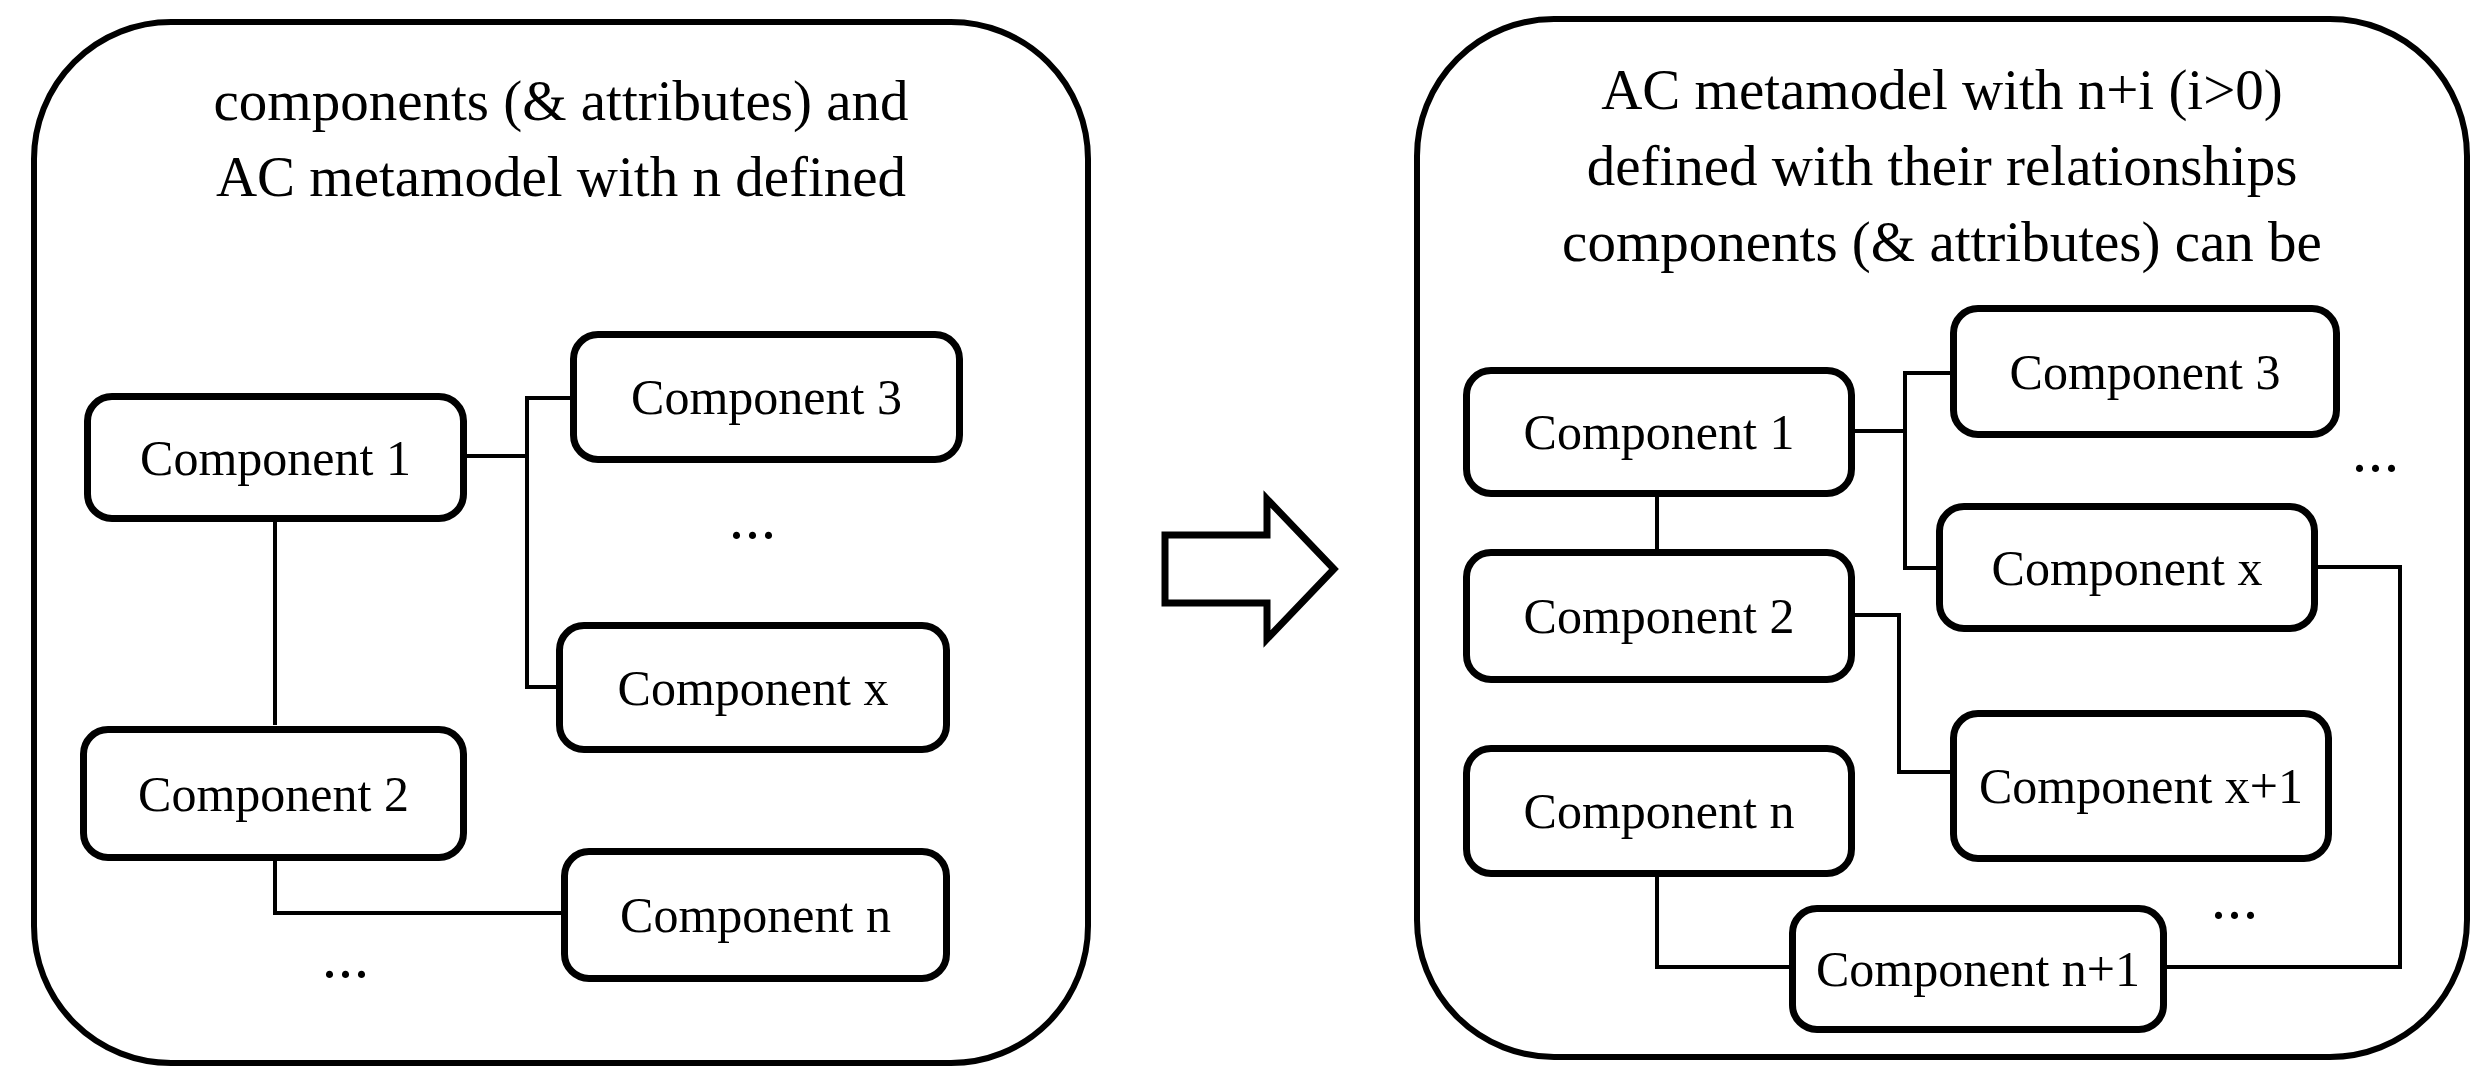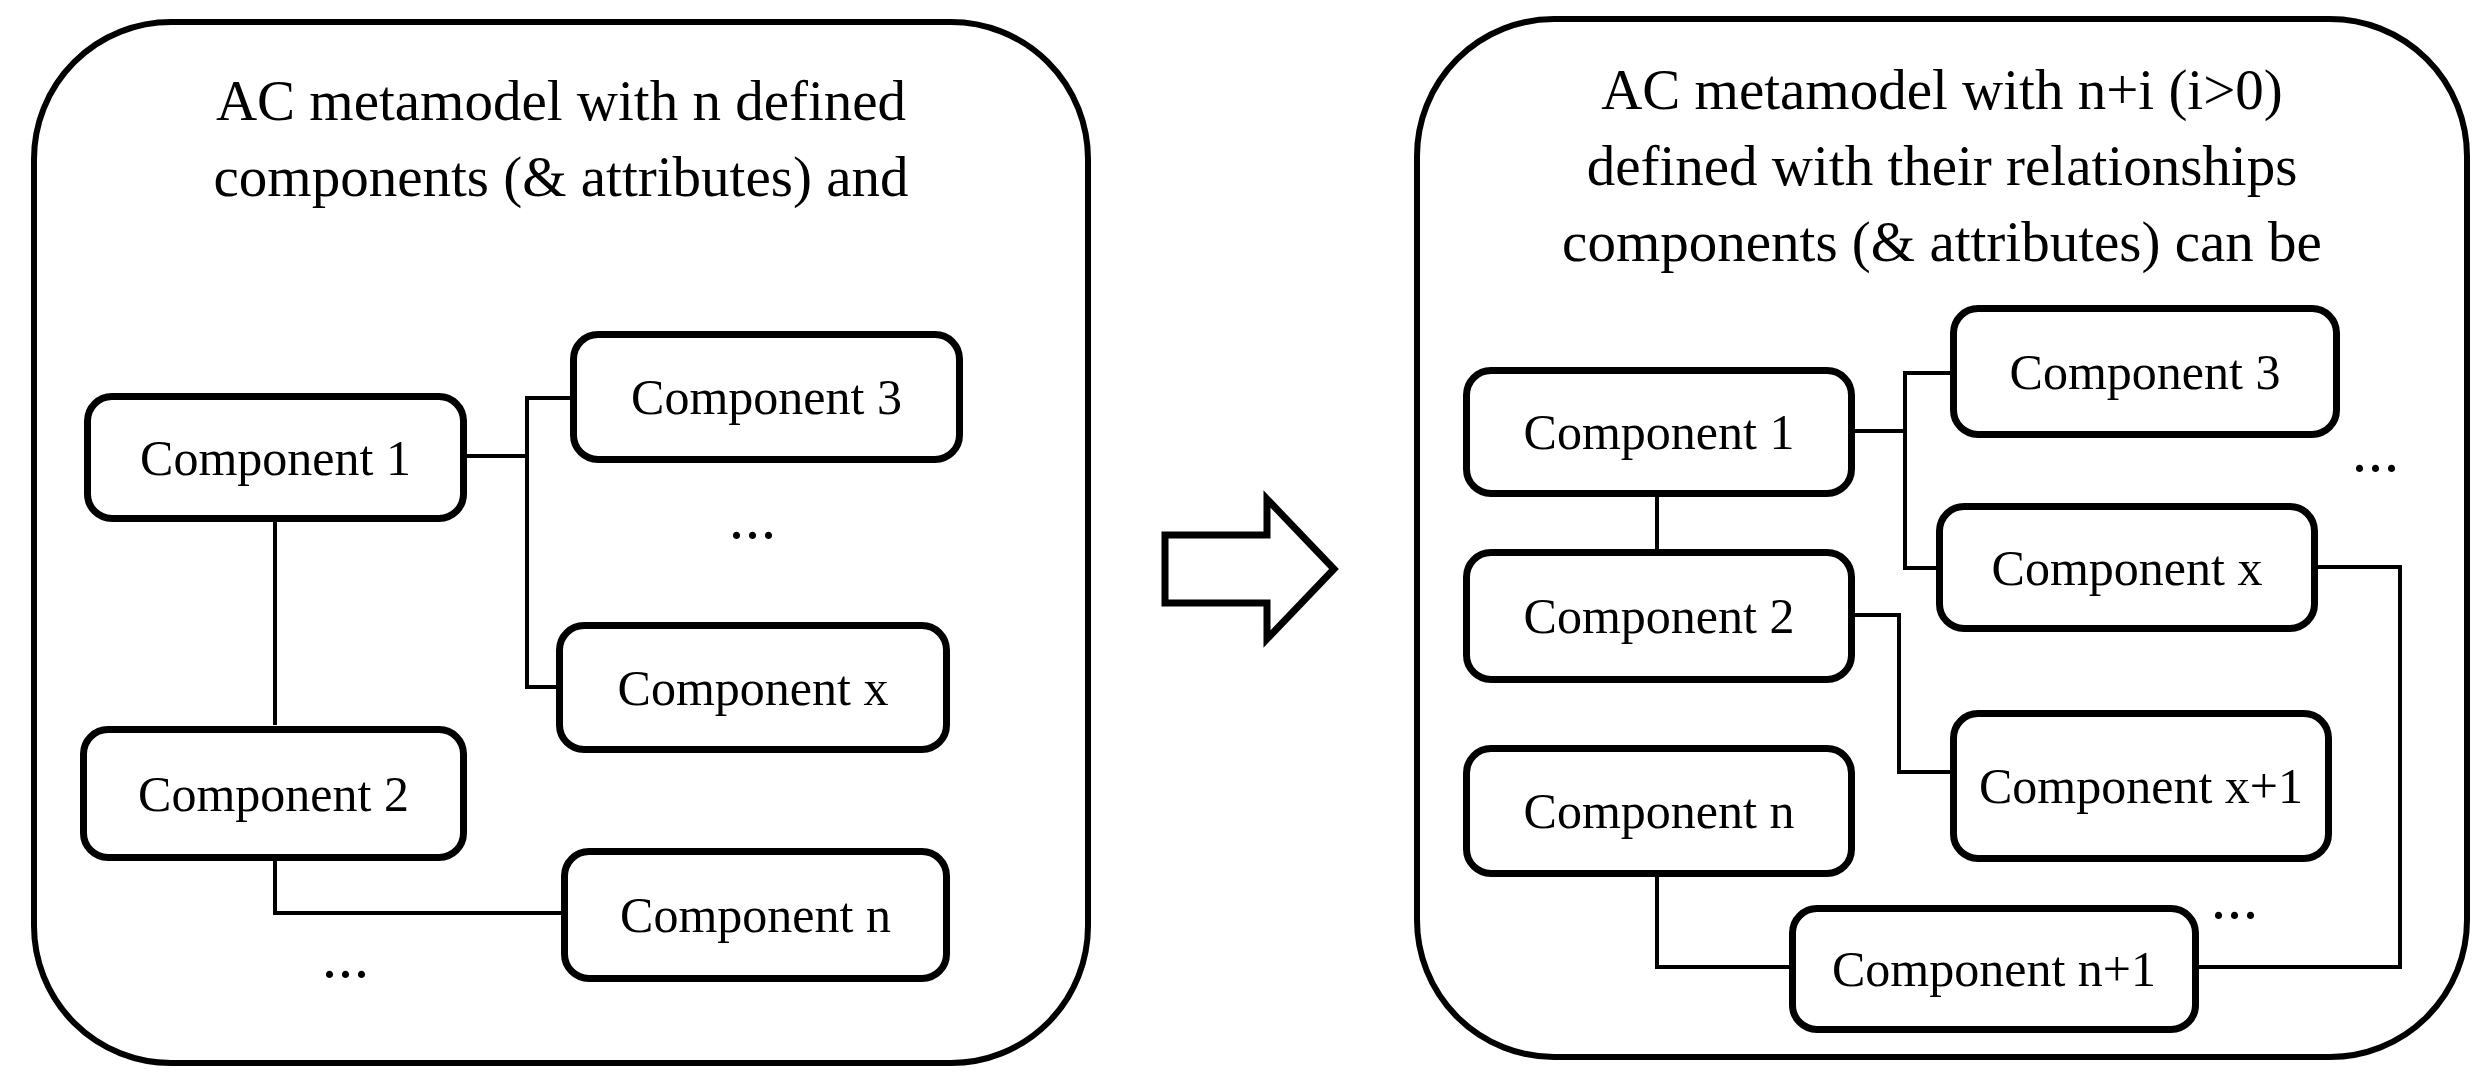--- a/index.html
+++ b/index.html
@@ -69,22 +69,22 @@
   }
 </style>
 </head>
 <body>
 
 <div class="stage">
 
   <div class="panel" style="left:31px; top:19px; width:1060px; height:1047px;"></div>
 
   <div class="panel-title" style="left:31px; top:63px; width:1060px;">
+    <div>components (&amp; attributes) and</div>
     <div>AC metamodel with n defined</div>
-    <div>components (&amp; attributes) and</div>
   </div>
 
   <div class="hline" style="left:467px; top:454px; width:62px;"></div>
   <div class="vline" style="left:525px; top:396px; height:293px;"></div>
   <div class="hline" style="left:525px; top:396px; width:45px;"></div>
   <div class="hline" style="left:525px; top:685px; width:33px;"></div>
   <div class="vline" style="left:273px; top:522px; height:203px;"></div>
   <div class="vline" style="left:273px; top:861px; height:54px;"></div>
   <div class="hline" style="left:273px; top:911px; width:290px;"></div>
 
@@ -144,20 +144,20 @@
   </div>
   <div class="comp-box" style="left:1936px; top:503px; width:382px; height:129px;">
     <span>Component x</span>
   </div>
   <div class="comp-box" style="left:1950px; top:710px; width:382px; height:152px;">
     <span>Component x+1</span>
   </div>
   <div class="comp-box" style="left:1463px; top:745px; width:392px; height:132px;">
     <span>Component n</span>
   </div>
-  <div class="comp-box" style="left:1789px; top:905px; width:410px; height:128px;">
+  <div class="comp-box" style="left:1789px; top:905px; width:378px; height:128px;">
     <span>Component n+1</span>
   </div>
 
   <div class="ellipsis" style="left:2378px; top:436px;">...</div>
   <div class="ellipsis" style="left:2237px; top:883px;">...</div>
 
 </div>
 
 </body></html>

